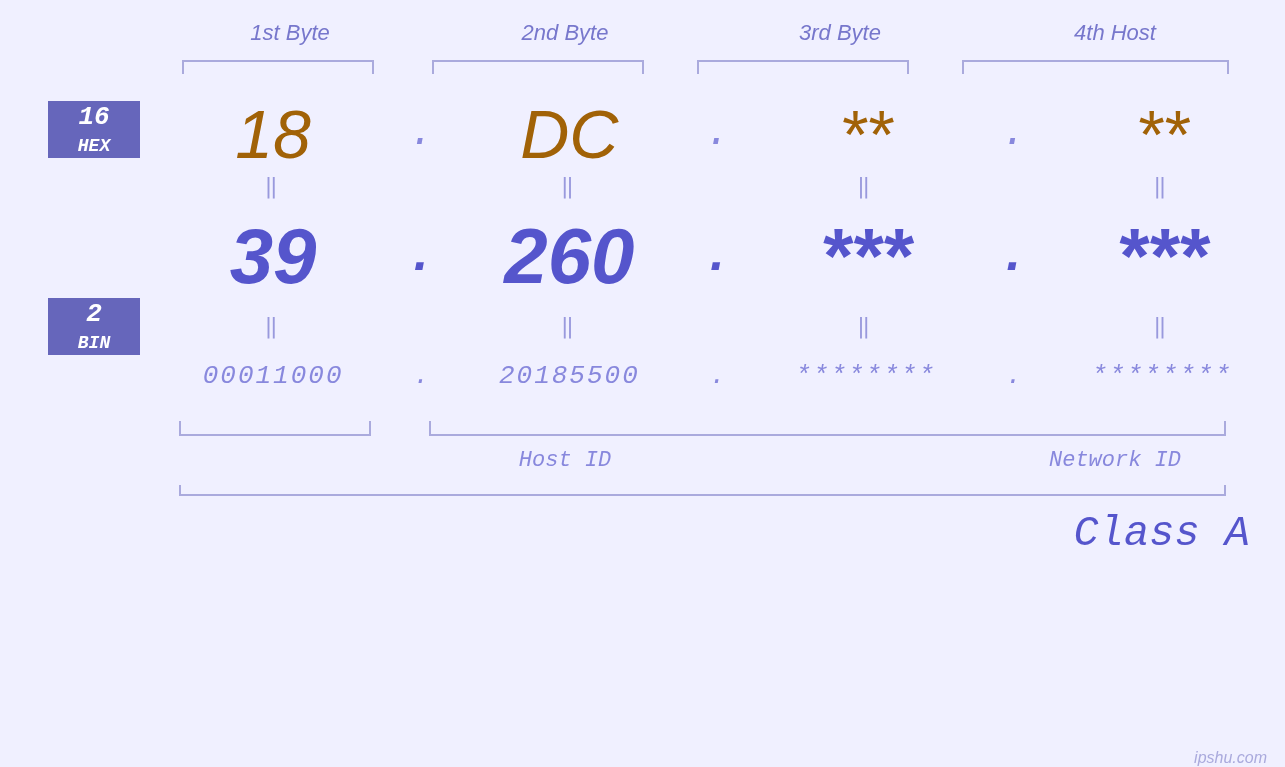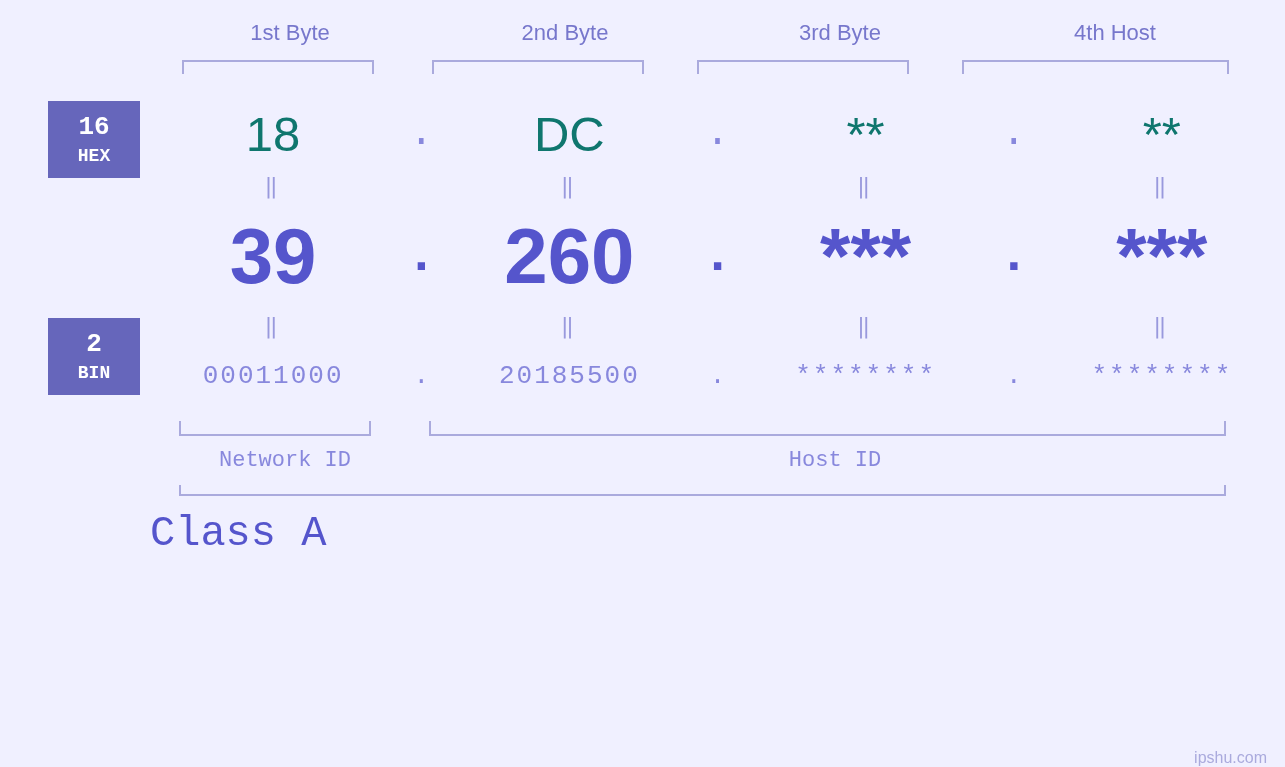--- a/index.html
+++ b/index.html
@@ -13,20 +13,21 @@
     }
 
     .main-container {
       width: 1285px;
       height: 767px;
       position: relative;
       display: flex;
       flex-direction: column;
       align-items: center;
       padding-top: 20px;
+      font-style: italic;
     }
 
     
     .byte-headers {
       display: flex;
       width: 1100px;
       margin-left: 120px;
       margin-bottom: 10px;
     }
     .byte-header {
@@ -43,21 +44,21 @@
       flex-direction: column;
       gap: 0px;
       padding-left: 48px;
       padding-top: 0px;
       width: 140px;
     }
     .badge {
       background: #6666bb;
       color: white;
       text-align: center;
-      padding: 10px 12px;
+      padding: 0 12px;
       margin-bottom: 90px;
       font-size: 18px;
       font-weight: bold;
       line-height: 1.3;
     }
     .badge .base-num {
       font-size: 26px;
       display: block;
     }
     .badge .base-label {
@@ -86,22 +87,22 @@
     }
     .dot-cell {
       width: 50px;
       text-align: center;
       font-size: 36px;
       color: #8888dd;
     }
 
     
     .hex-value {
-      font-size: 49px;
-      color: #0f766e;
+      font-size: 68px;
+      color: #a16207;
       font-family: Arial, sans-serif;
     }
     
     .dec-value {
       font-size: 78px;
       color: #5555cc;
       font-weight: bold;
       font-family: Arial, sans-serif;
     }
     .dec-dot {
@@ -276,33 +277,33 @@
       <div style="position:relative; margin-top:6px;">
         <svg width="1100" height="22">
 
           <path d="M30,4 L30,18 L220,18 L220,4" fill="none" stroke="#aaaadd" stroke-width="2"></path>
 
           <path d="M280,4 L280,18 L1075,18 L1075,4" fill="none" stroke="#aaaadd" stroke-width="2"></path>
         </svg>
 
         
         <div style="display:flex; width:1100px; margin-top:4px;">
+          <div style="flex:1; text-align:center; color:#8888dd; font-size:22px; font-family:Courier New,monospace;">Host ID</div>
           <div style="width:270px; text-align:center; color:#8888dd; font-size:22px; font-family:Courier New,monospace;">Network ID</div>
-          <div style="flex:1; text-align:center; color:#8888dd; font-size:22px; font-family:Courier New,monospace;">Host ID</div>
         </div>
 
         
         <div style="margin-top:8px;">
           <svg width="1100" height="18">
             <path d="M30,4 L30,14 L1075,14 L1075,4" fill="none" stroke="#aaaadd" stroke-width="2"></path>
           </svg>
         </div>
 
         
-        <div class="class-label-row" style="font-size:42px; color:#5555cc; text-align:left; margin-top:6px; font-family:Courier New,monospace;">Class A</div>
+        <div class="class-label-row" style="font-size:42px; color:#5555cc; text-align:right; margin-top:6px; font-family:Courier New,monospace;">Class A</div>
       </div>
 
     </div>
   </div>
 
   <div class="watermark">ipshu.com</div>
 
 </div>
 
 </body></html>

